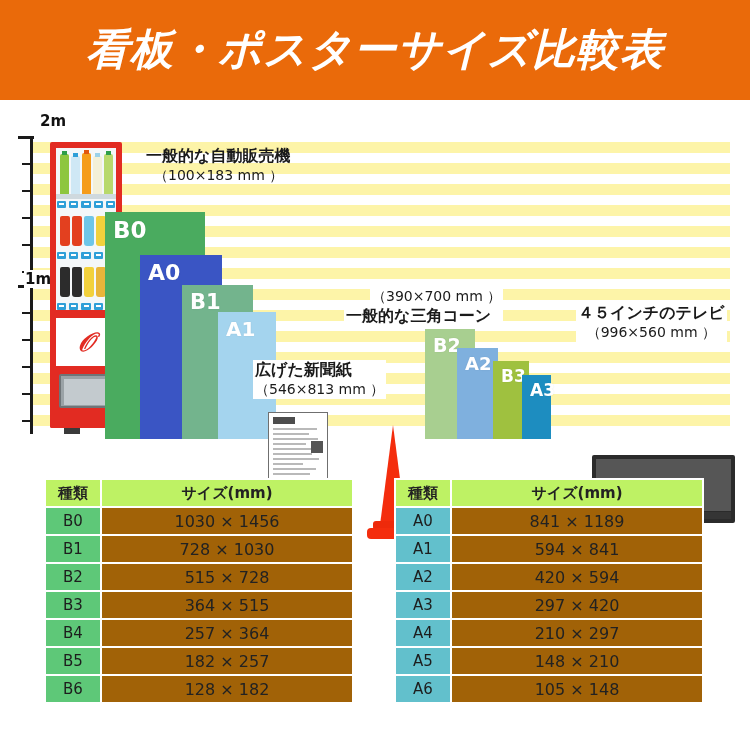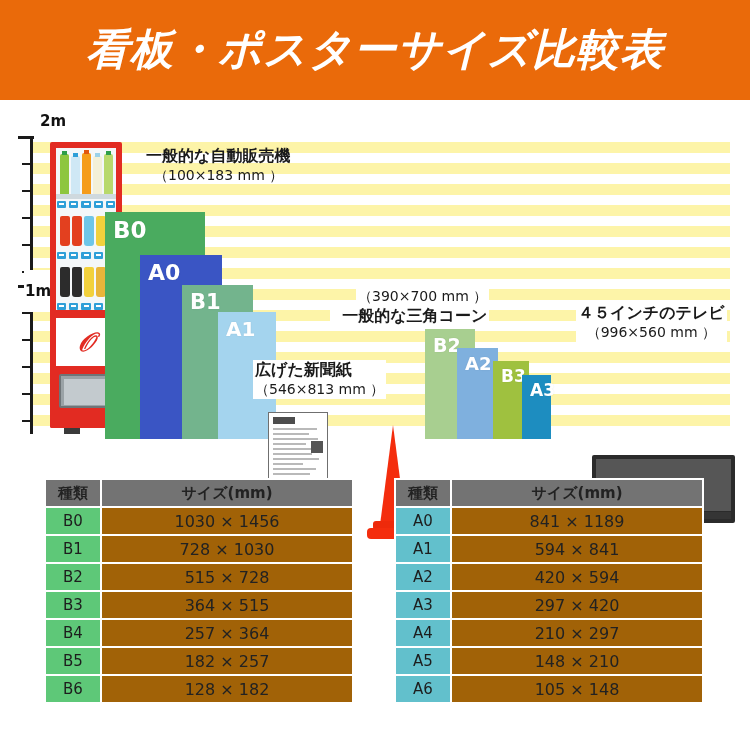--- a/index.html
+++ b/index.html
@@ -61,21 +61,21 @@
     width: 11px; height: 2px;
     background: #1a1a1a;
   }
   .ruler-tick.major { left: 18px; width: 16px; height: 3px; }
   .ruler-label {
     position: absolute;
     font-size: 15px; font-weight: bold; color: #111;
     font-family: "DejaVu Sans", sans-serif;
   }
   .lbl-2m { left: 40px; top: 12px; }
-  .lbl-1m { left: 24px; top: 170px; background:#fff; padding:12px 1px; }
+  .lbl-1m { left: 24px; top: 170px; background:#fff; padding:0 1px; }
 
   
   .obj { position: absolute; }
 
   
   .vm { left: 50px; top: 42px; width: 72px; height: 292px; }
   .vm-body { position:absolute; left:0; top:0; width:72px; height:286px; background:#e22b22; border-radius:2px; }
   .vm-shadow { position:absolute; left:0; top:2px; width:72px; height:284px; background:#d8201a; border-radius:2px;}
   .vm-window { position:absolute; left:6px; top:6px; width:60px; height:162px; background:#f4f7f9; }
   .vm-shelf { position:absolute; left:6px; width:60px; height:5px; background:#cfd9de; }
@@ -155,21 +155,21 @@
   table.size-table.left  { left: 44px;  top: 8px; }
   table.size-table.right { left: 394px; top: 8px; }
   table.size-table th, table.size-table td {
     border: 2px solid #ffffff;
     text-align: center;
     height: 28px;
     font-size: 15px;
     color: #222;
   }
   table.size-table th {
-    background: #737373;
+    background: #bef264;
     font-weight: bold;
     font-size: 15px;
   }
   table.size-table th.k, table.size-table td.k { width: 56px; }
   table.size-table th.v, table.size-table td.v { width: 252px; }
   table.size-table td.v { background: #a16207; font-size: 16px; }
   table.size-table td.k { color: #1d1d1d; font-size: 15px; }
   .b-series td.k { background: #5ec878; }
   .a-series td.k { background: #62c0cc; }
 </style>
@@ -363,21 +363,21 @@
       <span class="main">広げた新聞紙</span>
       <span class="sub">（546×813 mm ）</span>
     </div>
 
     <div class="obj cone">
       <div class="cone-body"></div>
       <div class="cone-base1"></div>
       <div class="cone-base2"></div>
     </div>
 
-    <div class="callout boxed" style="left:330px; top:188px;text-align:right;">
+    <div class="callout boxed" style="left:344px; top:188px;">
       <span class="sub" style="margin-left:26px">（390×700 mm ）</span>
       <span class="main">一般的な三角コーン</span>
     </div>
 
     <div class="obj tv">
       <div class="tv-frame">
         <div class="tv-screen"></div>
         <div class="tv-bar"></div>
       </div>
       <div class="tv-neck"></div>

